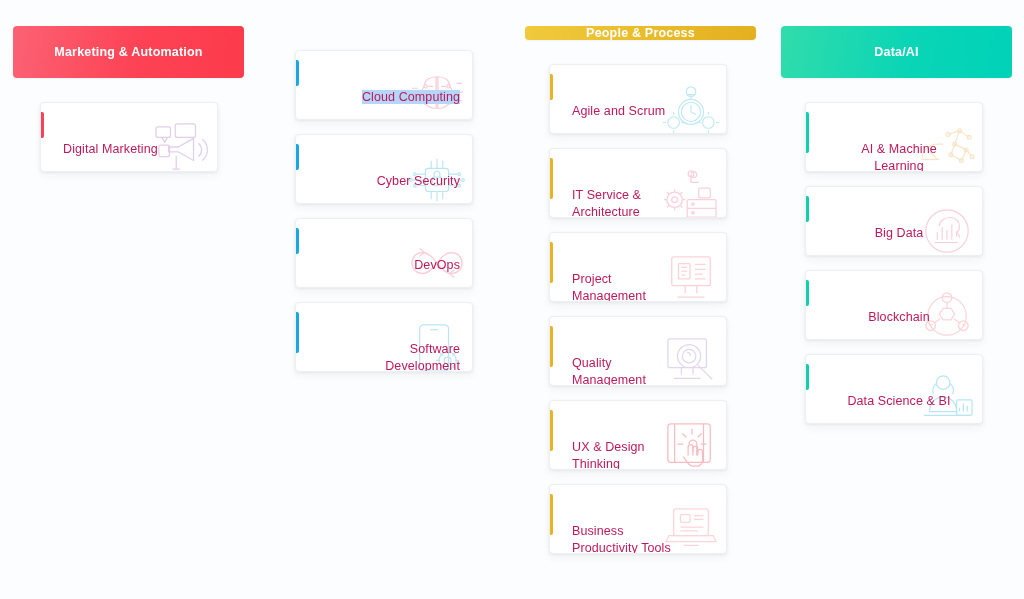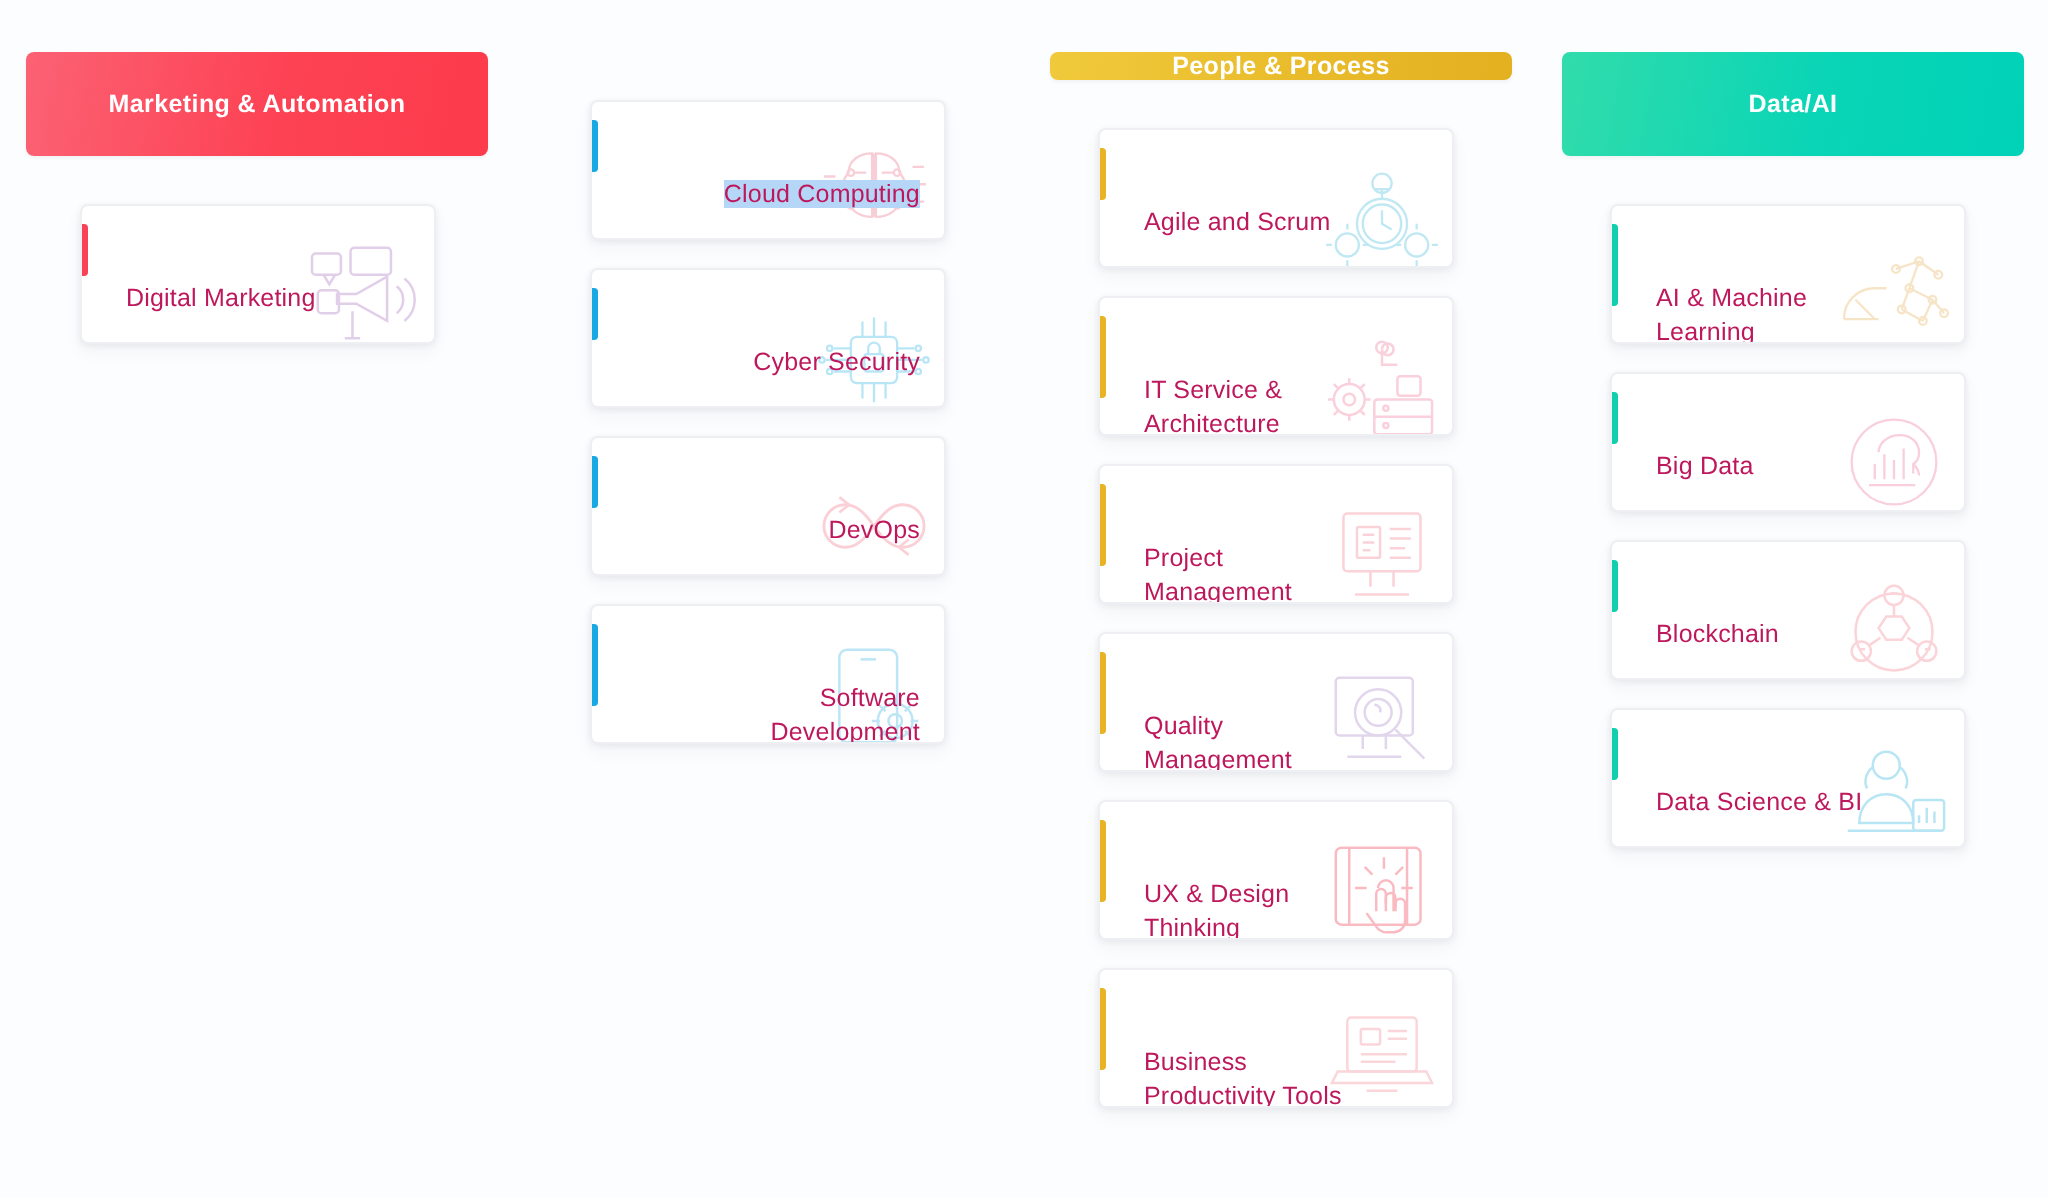--- a/index.html
+++ b/index.html
@@ -58,21 +58,21 @@
   .card-list {
     margin-top: 24px;
     padding: 0 12px 0 40px;
     display: flex;
     flex-direction: column;
     gap: 14px;
   }
   .column:nth-child(1) .card-list { padding-left: 40px; padding-right: 38px; }
   .column:nth-child(2) .card-list { padding-left: 39px; padding-right: 39px; text-align: right; }
   .column:nth-child(3) .card-list { padding-left: 37px; padding-right: 41px; }
-  .column:nth-child(4) .card-list { padding-left: 37px; padding-right: 41px; }
+  .column:nth-child(4) .card-list { padding-left: 37px; padding-right: 41px; text-align: center; }
 
   .card {
     position: relative;
     height: 70px;
     background: #ffffff;
     border: 1px solid #edeff2;
     border-radius: 4px;
     box-shadow: 0 1px 3px rgba(40, 50, 70, 0.075),
                 0 4px 9px rgba(40, 50, 70, 0.045);
     overflow: hidden;

